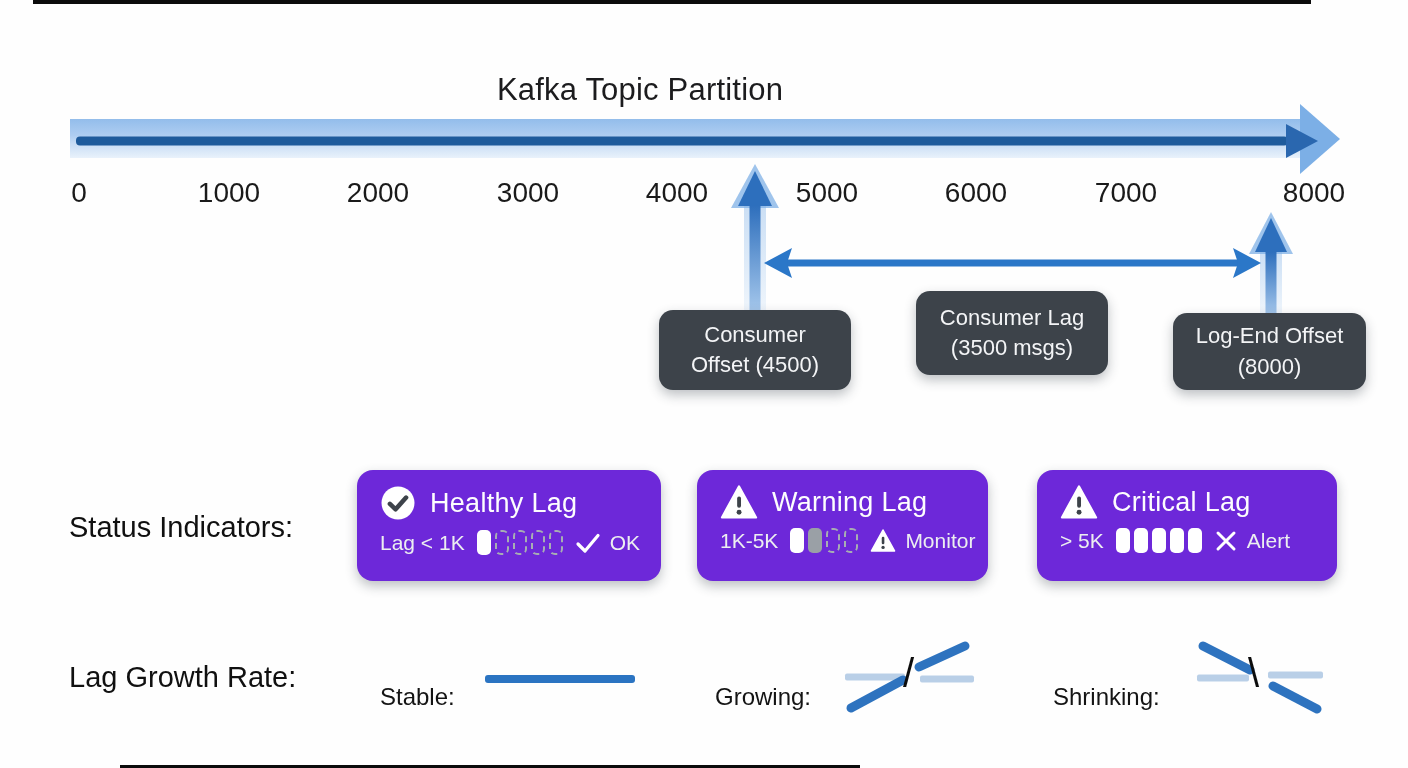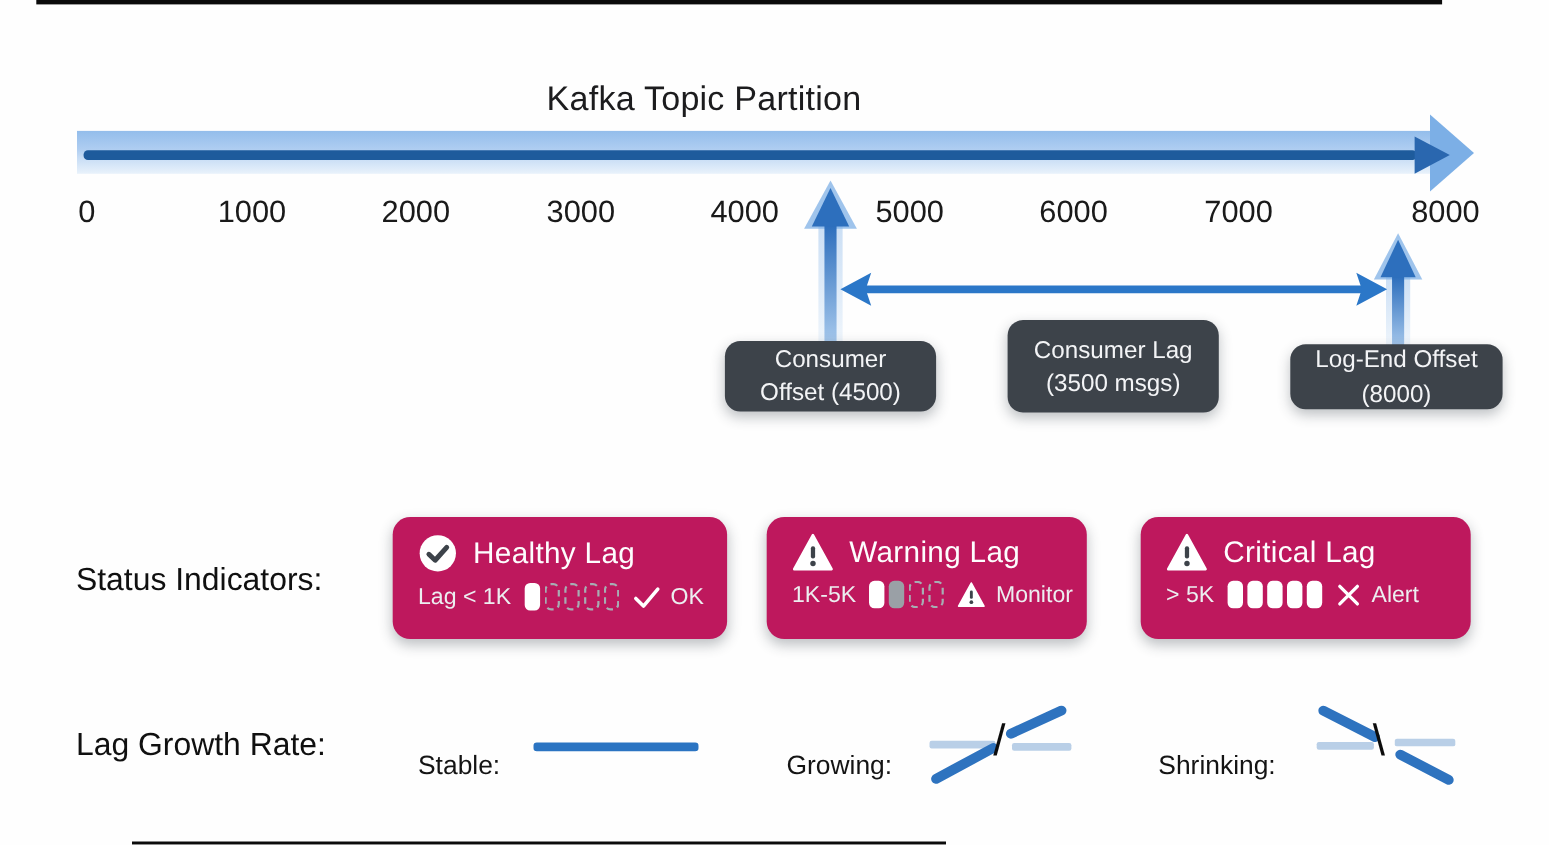--- a/index.html
+++ b/index.html
@@ -26,21 +26,21 @@
     color:#f3f4f6;font-size:22px;line-height:1.38;text-align:center;
     display:flex;flex-direction:column;justify-content:center;
     box-shadow:0 5px 12px rgba(40,50,60,.30);
   }
 
   .row-label{
     position:absolute;font-size:29px;color:#101010;white-space:nowrap;
   }
 
   .status-card{
-    position:absolute;height:111px;background:#be185d;border-radius:16px;
+    position:absolute;height:111px;background:#6d28d9;border-radius:16px;
     box-sizing:border-box;padding:15px 0 0 23px;
     box-shadow:0 5px 12px rgba(40,50,60,.30);color:#fff;
   }
   .card-head{display:flex;align-items:center;gap:14px;margin-bottom:9px;}
   .card-title{font-size:27px;font-weight:500;letter-spacing:.3px;color:#fdfdfe;}
   .card-detail{display:flex;align-items:center;gap:9px;font-size:21px;color:#eceef0;white-space:nowrap;}
   .icon-wrap{display:inline-flex;align-items:center;justify-content:center;flex:0 0 auto;}
 
   .blocks{display:inline-flex;align-items:center;gap:4px;margin:0 3px;}
   .blk{display:inline-block;box-sizing:border-box;border-radius:5px;}
@@ -131,29 +131,29 @@
   <span class="tick" style="left:79px;">0</span>
   <span class="tick" style="left:229px;">1000</span>
   <span class="tick" style="left:378px;">2000</span>
   <span class="tick" style="left:528px;">3000</span>
   <span class="tick" style="left:677px;">4000</span>
   <span class="tick" style="left:827px;">5000</span>
   <span class="tick" style="left:976px;">6000</span>
   <span class="tick" style="left:1126px;">7000</span>
   <span class="tick" style="left:1275px;margin-left:39px;">8000</span>
 
-  <div class="marker-box" style="left:659px;top:310px;width:192px;height:64px;">
+  <div class="marker-box" style="left:659px;top:310px;width:192px;height:80px;">
     <span>Consumer</span>
     <span>Offset (4500)</span>
   </div>
   <div class="marker-box" style="left:916px;top:291px;width:192px;height:84px;">
     <span>Consumer Lag</span>
     <span>(3500 msgs)</span>
   </div>
-  <div class="marker-box" style="left:1173px;top:313px;width:193px;height:59px;">
+  <div class="marker-box" style="left:1173px;top:313px;width:193px;height:77px;">
     <span>Log-End Offset</span>
     <span>(8000)</span>
   </div>
 
   <div class="row-label" style="left:69px;top:511px;">Status Indicators:</div>
 
   <div class="status-card" style="left:357px;top:470px;width:304px;">
     <div class="card-head">
       <span class="icon-wrap">
         <svg width="36" height="36" viewBox="0 0 24 24">

